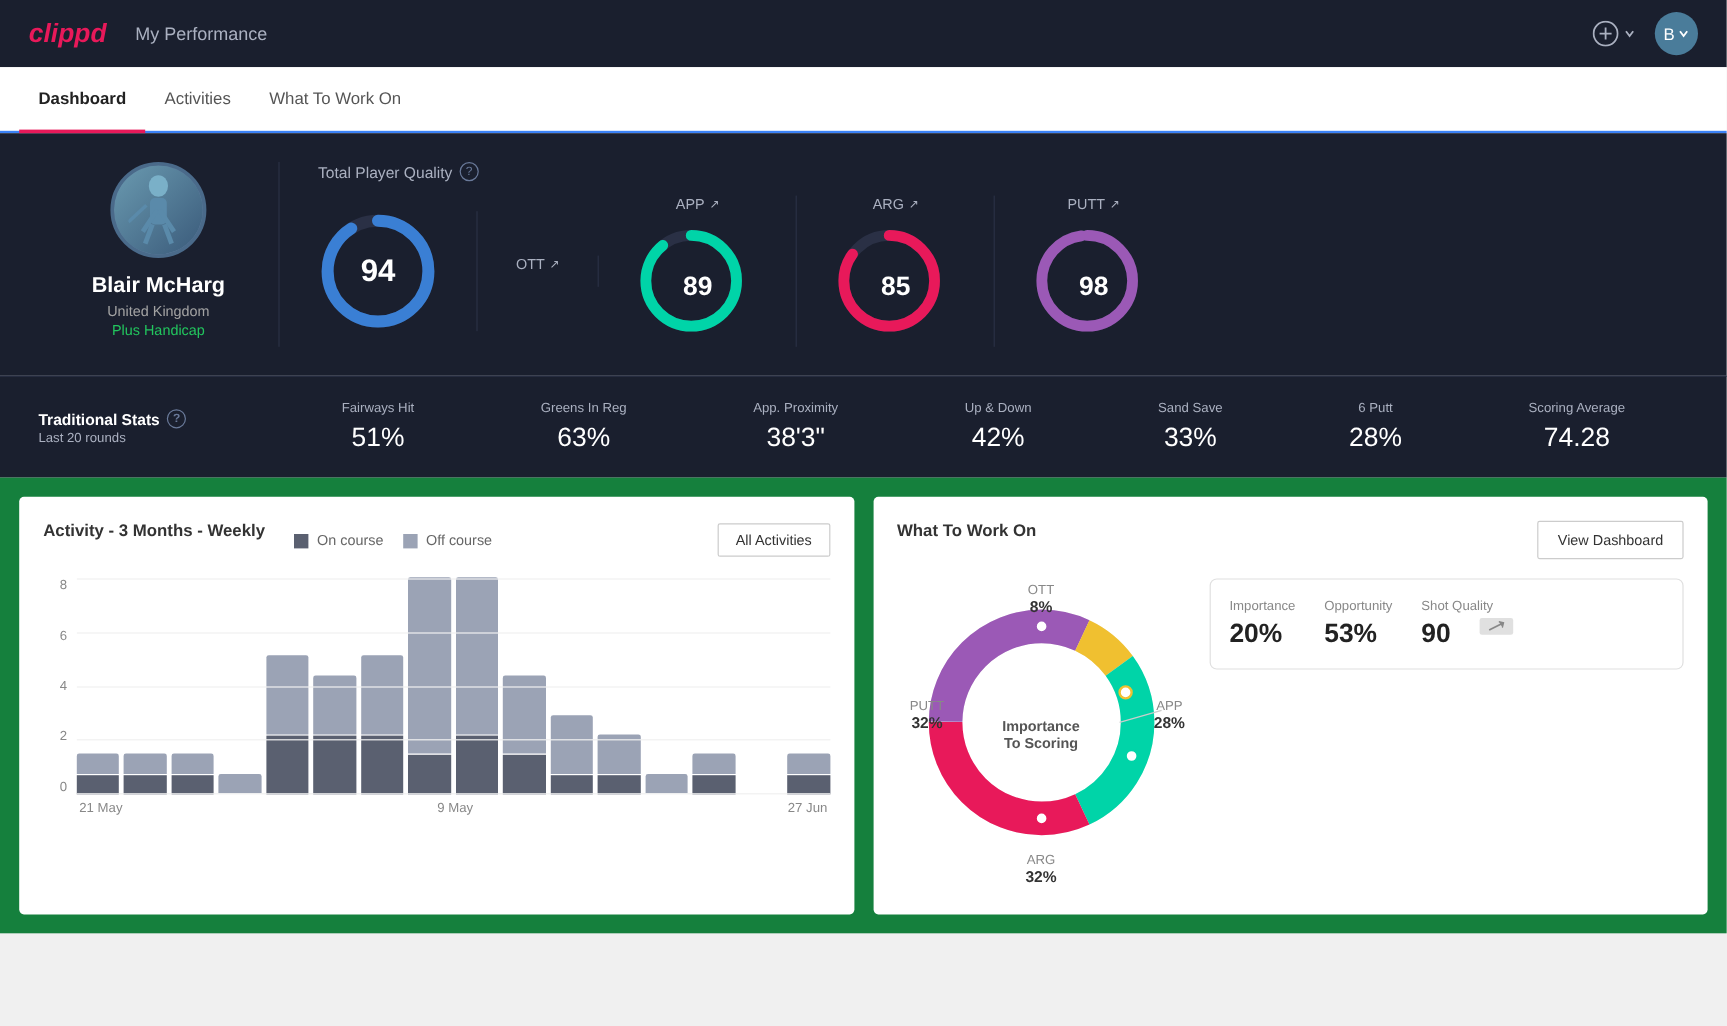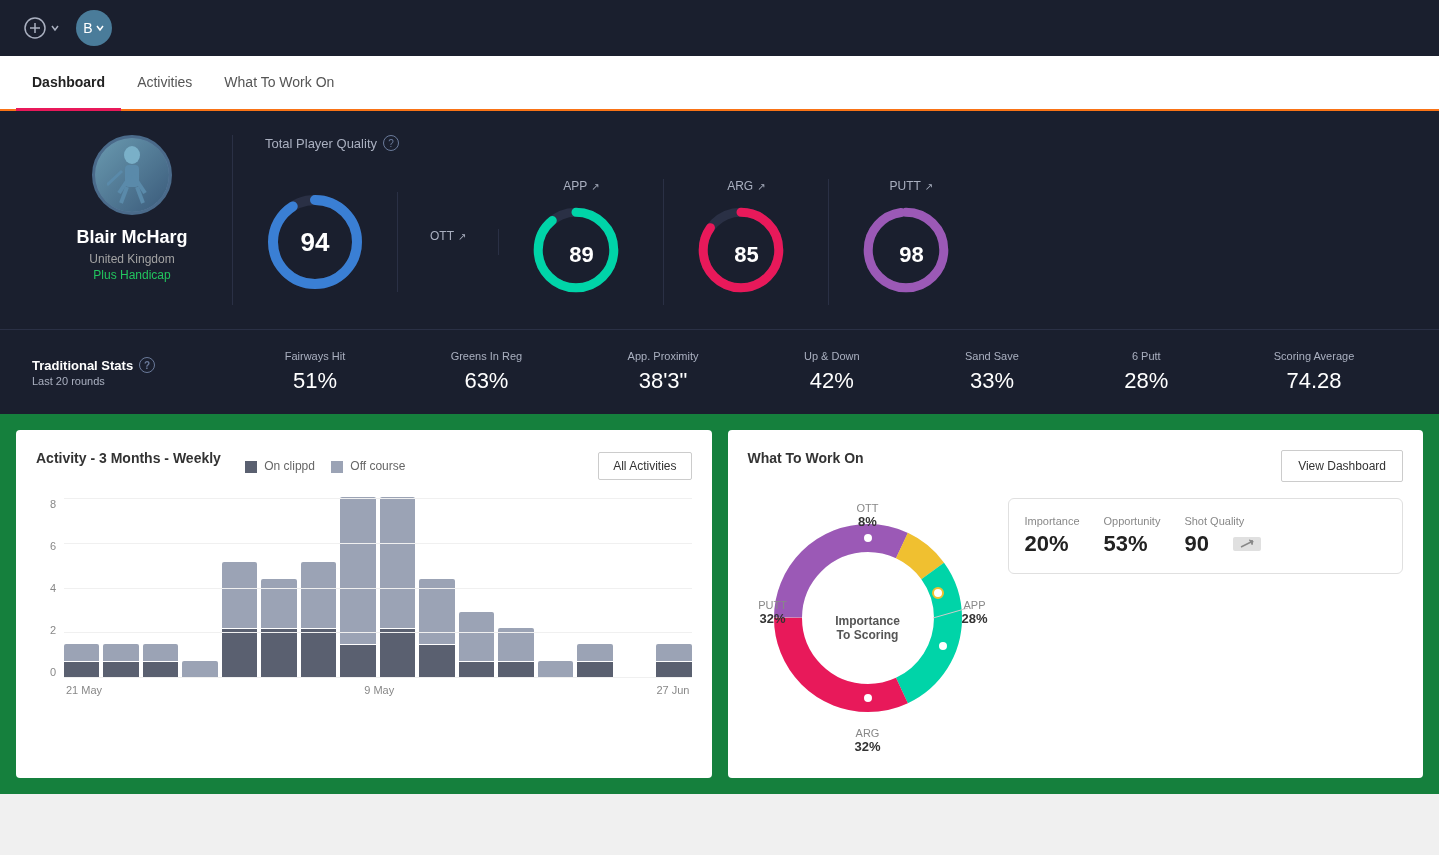--- a/index.html
+++ b/index.html
@@ -19,21 +19,21 @@
     .header-title { color: #aab0c0; font-size: 15px; margin-left: 24px; }
     .header-left { display: flex; align-items: center; }
     .header-right { display: flex; align-items: center; gap: 16px; }
     .header-btn { color: #ccc; background: none; border: none; cursor: pointer; display: flex; align-items: center; gap: 4px; font-size: 22px; }
     .avatar-circle { width: 36px; height: 36px; border-radius: 50%; background: #4a7c9a; display: flex; align-items: center; justify-content: center; color: #fff; font-size: 14px; cursor: pointer; }
 
     
     .tabs {
       background: #fff;
       display: flex;
-      border-bottom: 2px solid #f97316;
+      border-bottom: 2px solid #3b82f6;
       padding: 0 16px;
     }
     .tab {
       padding: 18px 16px;
       font-size: 14px;
       color: #555;
       cursor: pointer;
       border-bottom: 3px solid transparent;
       margin-bottom: -2px;
       font-weight: 400;
@@ -71,21 +71,21 @@
     .player-name { color: #fff; font-size: 18px; font-weight: 700; margin-top: 12px; }
     .player-country { color: #a3a3a3; font-size: 12px; margin-top: 4px; }
     .player-handicap { color: #22c55e; font-size: 12px; margin-top: 2px; }
 
     
     .scores-section {
       flex: 1;
       border-left: 1px solid #2a3045;
       padding-left: 32px;
     }
-    .tpq-label { color: #aab0c0; font-size: 13px; margin-bottom: 28px; display: flex; align-items: center; gap: 6px; }
+    .tpq-label { color: #aab0c0; font-size: 13px; margin-bottom: 12px; display: flex; align-items: center; gap: 6px; }
     .tpq-help { width: 16px; height: 16px; border-radius: 50%; border: 1px solid #6a7a9a; display: inline-flex; align-items: center; justify-content: center; font-size: 10px; color: #6a7a9a; cursor: pointer; }
     .rings-row { display: flex; gap: 0; align-items: center; }
     .ring-item { display: flex; flex-direction: column; align-items: center; padding: 0 32px; border-right: 1px solid #2a3045; }
     .ring-item:last-child { border-right: none; }
     .ring-label { color: #aab0c0; font-size: 12px; margin-bottom: 12px; display: flex; align-items: center; gap: 4px; }
     .ring-arrow { font-size: 10px; color: #aab0c0; }
     .ring-container { position: relative; width: 100px; height: 100px; }
     .ring-value { position: absolute; top: 50%; left: 50%; transform: translate(-50%, -50%); color: #fff; font-size: 26px; font-weight: 700; }
 
     
@@ -150,20 +150,26 @@
     .wtwo-header { display: flex; justify-content: space-between; align-items: center; margin-bottom: 16px; }
     .view-btn { border: 1px solid #ccc; background: #fff; padding: 8px 16px; font-size: 12px; cursor: pointer; border-radius: 2px; color: #333; }
 
     
     svg.ring { transform: rotate(-90deg); }
   </style>
 </head>
 <body>
 
 <div class="header">
+  <div class="header-left">
+    <div class="header-logo">
+      <span class="logo-text">clippd</span>
+    </div>
+    <span class="header-title">My Performance</span>
+  </div>
   <div class="header-right">
     <button class="header-btn">
       <svg width="22" height="22" viewBox="0 0 22 22" fill="none">
         <circle cx="11" cy="11" r="10" stroke="#aab0c0" stroke-width="1.5"></circle>
         <line x1="11" y1="6" x2="11" y2="16" stroke="#aab0c0" stroke-width="1.5"></line>
         <line x1="6" y1="11" x2="16" y2="11" stroke="#aab0c0" stroke-width="1.5"></line>
       </svg>
       <svg width="10" height="10" viewBox="0 0 10 10">
         <polyline points="2,3 5,7 8,3" stroke="#aab0c0" stroke-width="1.5" fill="none"></polyline>
       </svg>
@@ -315,21 +321,21 @@
 
 <div class="bottom-section">
 
   <div class="panel">
     <div class="chart-header">
       <div style="display:flex; align-items:center; gap:24px;">
         <span class="panel-title">Activity - 3 Months - Weekly</span>
         <div class="chart-legend">
           <span>
             <span class="legend-dot" style="background:#5a6070; display:inline-block; vertical-align:middle;"></span>
-            <span>On clippd</span>
+            <span>On course</span>
           </span>
           <span>
             <span class="legend-dot" style="background:#9ba3b5; display:inline-block; vertical-align:middle;"></span>
             <span>Off course</span>
           </span>
         </div>
       </div>
       <button class="chart-btn">All Activities</button>
     </div>
     <div class="chart-inner">
@@ -484,21 +490,21 @@
           <div class="wtwo-metric">
             <div class="wtwo-metric-label">Importance</div>
             <div class="wtwo-metric-value">20%</div>
           </div>
           <div class="wtwo-metric">
             <div class="wtwo-metric-label">Opportunity</div>
             <div class="wtwo-metric-value">53%</div>
           </div>
           <div class="wtwo-metric">
             <div class="wtwo-metric-label">Shot Quality</div>
-            <div style="display:flex; align-items:center; gap:24px;">
+            <div style="display:flex; gap:24px;">
               <div class="wtwo-metric-value">90</div>
               <div style="width:28px; height:14px; background:#e0e0e0; border-radius:2px; display:flex; align-items:center; justify-content:center;">
                 <svg width="16" height="10" viewBox="0 0 16 10">
                   <line x1="2" y1="8" x2="14" y2="2" stroke="#888" stroke-width="1.5"></line>
                   <polyline points="10,1 14,2 13,6" fill="#888" stroke="#888" stroke-width="1"></polyline>
                 </svg>
               </div>
             </div>
           </div>
         </div>

